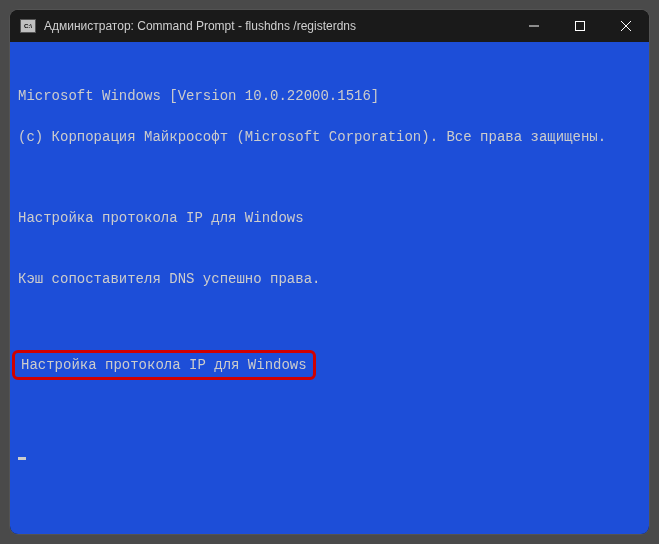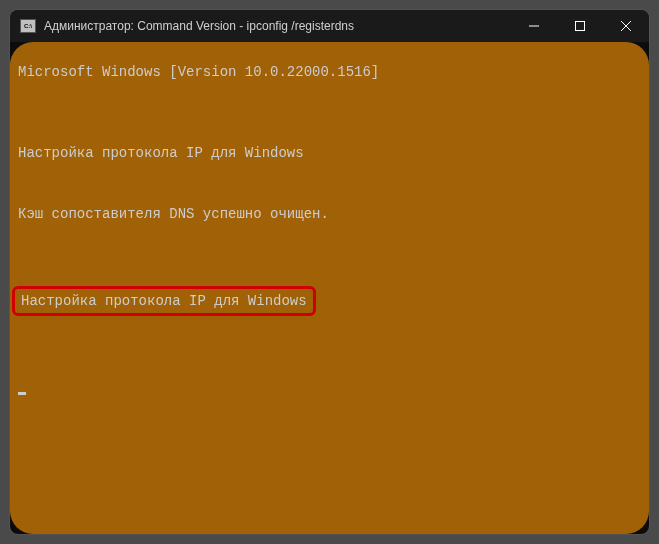--- a/index.html
+++ b/index.html
@@ -62,30 +62,29 @@
     display: flex;
     align-items: center;
     justify-content: center;
     color: #ffffff;
     font-family: "Segoe UI", sans-serif;
     cursor: pointer;
   }
   .win-btn svg { stroke: #fff; }
   .terminal {
     flex: 1;
-    background: #a16207;
-    padding: 0 8px;
+    background: #1d4ed8;
+    padding: 24px 8px;
     font-family: Consolas, "Courier New", monospace;
     font-size: 14px;
     line-height: 1.45;
     color: #cccccc;
     white-space: pre;
     overflow: hidden;
     position: relative;
-    border-radius: 23px;
   }
   .line { display: block; }
   .highlight-box {
     display: inline-block;
     border: 3px solid #d00000;
     border-radius: 6px;
     padding: 2px 6px;
     margin-left: -6px;
   }
   .cursor {
@@ -96,21 +95,21 @@
     vertical-align: bottom;
     margin-bottom: 2px;
   }
 </style>
 </head>
 <body>
 
 <div class="window">
   <div class="titlebar">
     <div class="titlebar-icon">C:\</div>
-    <div class="title-text">Администратор: Command Version - ipconfig  /registerdns</div>
+    <div class="title-text">Администратор: Command Prompt - flushdns  /registerdns</div>
     <div class="win-controls">
       <div class="win-btn">
         <svg width="10" height="10">
             <line x1="0" y1="5" x2="10" y2="5" stroke-width="1"></line>
           </svg>
       </div>
       <div class="win-btn">
         <svg width="10" height="10">
             <rect x="0.5" y="0.5" width="9" height="9" fill="none" stroke-width="1"></rect>
           </svg>
@@ -118,24 +117,25 @@
       <div class="win-btn">
         <svg width="10" height="10">
             <line x1="0" y1="0" x2="10" y2="10" stroke-width="1"></line>
             <line x1="10" y1="0" x2="0" y2="10" stroke-width="1"></line>
           </svg>
       </div>
     </div>
   </div>
   <div class="terminal">
 <span class="line">Microsoft Windows [Version 10.0.22000.1516]</span>
+<span class="line">(c) Корпорация Майкрософт (Microsoft Corporation). Все права защищены.</span>
 <span class="line"></span>
 <span class="line"></span>
 <span class="line">Настройка протокола IP для Windows</span>
 <span class="line"></span>
-<span class="line">Кэш сопоставителя DNS успешно очищен.</span>
+<span class="line">Кэш сопоставителя DNS успешно права.</span>
 <span class="line"></span>
 <span class="line"></span>
 <span class="line"><span class="highlight-box">Настройка протокола IP для Windows</span></span>
 <span class="line"> </span>
 <span class="line"><span class="cursor"></span></span>
   </div>
 </div>
 
 </body></html>

